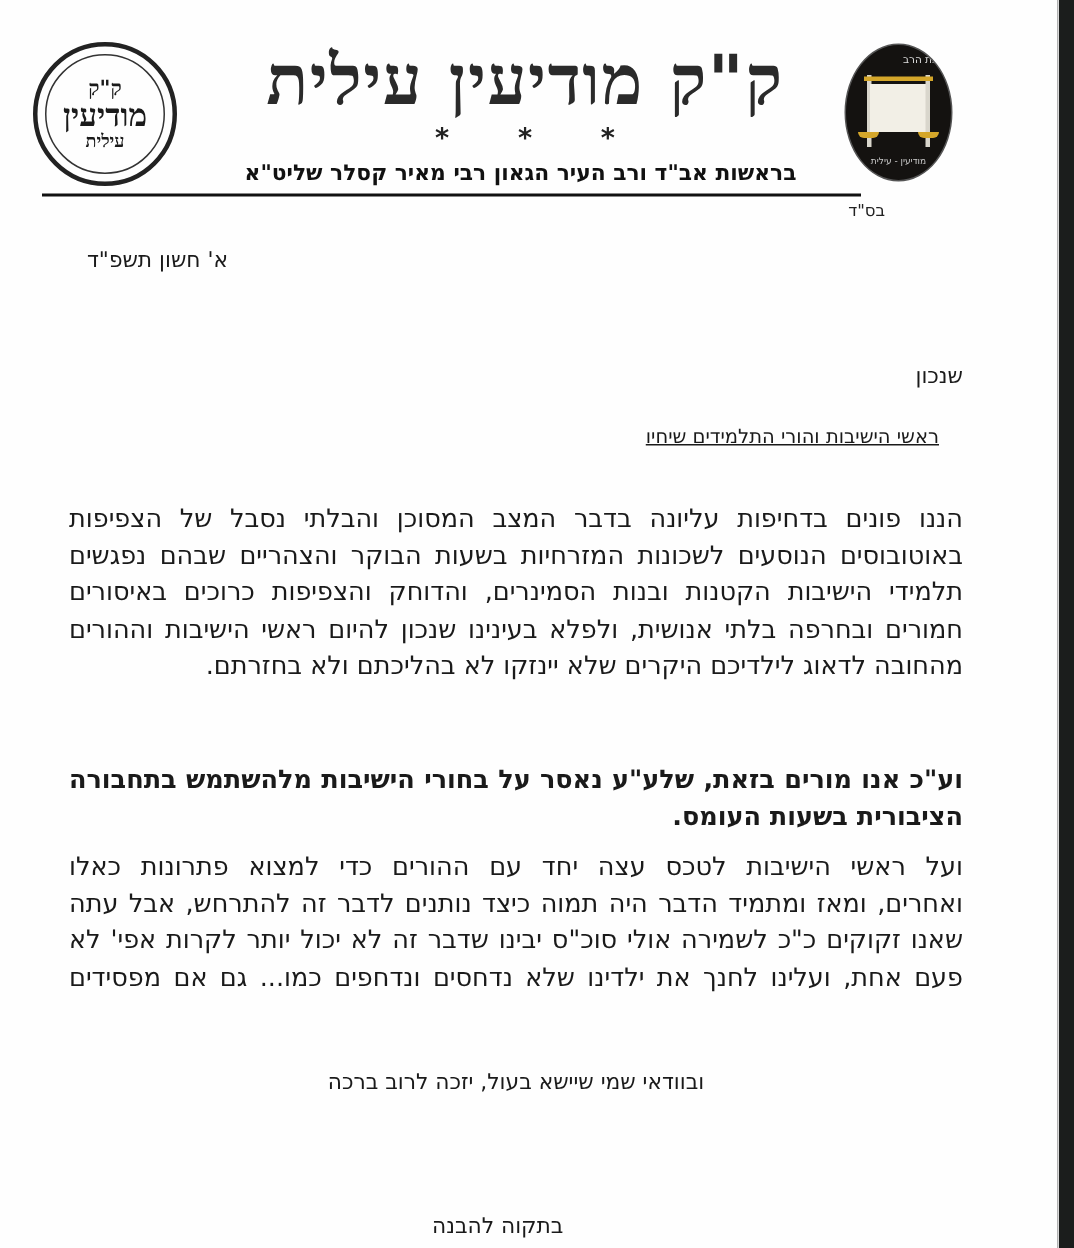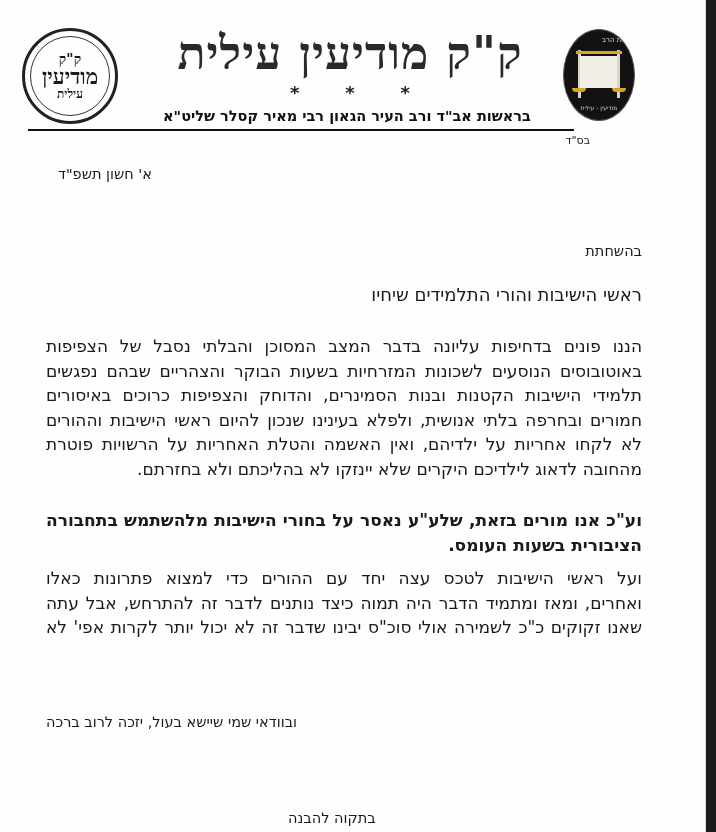--- a/index.html
+++ b/index.html
@@ -54,31 +54,31 @@
     .seal .rod-l { left: 14px; } .seal .rod-r { left: 53px; }
     .seal .beam { position: absolute; left: 12px; top: 21px; width: 46px; height: 3px; background: #d4a62a; }
     .seal .pan-l, .seal .pan-r { position: absolute; top: 58px; width: 14px; height: 4px; background: #d4a62a; border-radius: 0 0 6px 6px; }
     .seal .pan-l { left: 8px; } .seal .pan-r { left: 48px; }
     .seal .arc-top { position: absolute; left: 0; top: 6px; width: 70px; text-align: right; font-size: 7px; color: #ddd; direction: rtl; }
     .seal .arc-bot { position: absolute; left: 0; top: 74px; width: 70px; text-align: center; font-size: 6px; color: #ccc; direction: rtl; }
 
     
     .date { position: absolute; left: 58px; top: 166px; font-size: 14.5px; color: #1a1a1a; direction: rtl; }
     .to { position: absolute; right: 64px; top: 243px; font-size: 14.5px; direction: rtl; }
-    .recipients { position: absolute; right: 64px; top: 284px; font-size: 18px; direction: rtl; }
+    .recipients { position: absolute; right: 80px; top: 284px; font-size: 13px; direction: rtl; text-decoration: underline; }
 
     .para {
       position: absolute; left: 46px; width: 596px; right: auto;
       font-size: 17px; line-height: 24.6px; text-align: justify; direction: rtl;
       text-align-last: right;
     }
     .p1 { top: 334px; }
     .p2 { top: 508px; font-weight: bold; }
     .p3 { top: 566px; }
-    .closing-line { position: absolute; left: 46px; width: 596px; top: 714px; text-align: left; font-size: 14.5px; direction: rtl; }
+    .closing-line { position: absolute; left: 46px; width: 596px; top: 714px; text-align: center; font-size: 14.5px; direction: rtl; }
     .signoff { position: absolute; left: 288px; top: 810px; font-size: 14.5px; direction: rtl; }
     .line { display: block; white-space: nowrap; text-align: justify; text-align-last: justify; }
     .line.last { text-align-last: right; }
     .line.center { text-align: center; text-align-last: center; }
   </style>
 </head>
 <body>
 
 <div class="page">
 
@@ -106,40 +106,40 @@
     <div class="pan-l"></div>
     <div class="pan-r"></div>
     <div class="arc-bot">מודיעין - עילית</div>
   </div>
 
   <div class="subtitle">בראשות אב"ד ורב העיר הגאון רבי מאיר קסלר שליט"א</div>
   <div class="rule"></div>
   <div class="bsd">בס"ד</div>
 
   <div class="date">א' חשון תשפ"ד</div>
-  <div class="to">בהשחתת</div>
+  <div class="to">שנכון</div>
   <div class="recipients">ראשי הישיבות והורי התלמידים שיחיו</div>
 
   <div class="para p1">
     <span class="line">הננו פונים בדחיפות עליונה בדבר המצב המסוכן והבלתי נסבל של הצפיפות</span>
     <span class="line">באוטובוסים הנוסעים לשכונות המזרחיות בשעות הבוקר והצהריים שבהם נפגשים</span>
     <span class="line">תלמידי הישיבות הקטנות ובנות הסמינרים, והדוחק והצפיפות כרוכים באיסורים</span>
     <span class="line">חמורים ובחרפה בלתי אנושית, ולפלא בעינינו שנכון להיום ראשי הישיבות וההורים</span>
-    <span class="line">לא לקחו אחריות על ילדיהם, ואין האשמה והטלת האחריות על הרשויות פוטרת</span>
     <span class="line last">מהחובה לדאוג לילדיכם היקרים שלא יינזקו לא בהליכתם ולא בחזרתם.</span>
   </div>
 
   <div class="para p2">
     <span class="line">וע"כ אנו מורים בזאת, שלע"ע נאסר על בחורי הישיבות מלהשתמש בתחבורה</span>
     <span class="line last">הציבורית בשעות העומס.</span>
   </div>
 
   <div class="para p3">
     <span class="line">ועל ראשי הישיבות לטכס עצה יחד עם ההורים כדי למצוא פתרונות כאלו</span>
     <span class="line">ואחרים, ומאז ומתמיד הדבר היה תמוה כיצד נותנים לדבר זה להתרחש, אבל עתה</span>
     <span class="line">שאנו זקוקים כ"כ לשמירה אולי סוכ"ס יבינו שדבר זה לא יכול יותר לקרות אפי' לא</span>
+    <span class="line">פעם אחת, ועלינו לחנך את ילדינו שלא נדחסים ונדחפים כמו... גם אם מפסידים</span>
   </div>
 
   <div class="closing-line">ובוודאי שמי שיישא בעול, יזכה לרוב ברכה</div>
   <div class="signoff">בתקוה להבנה</div>
 </div>
 
 <div class="edge-strip"></div>
 
 </body></html>

